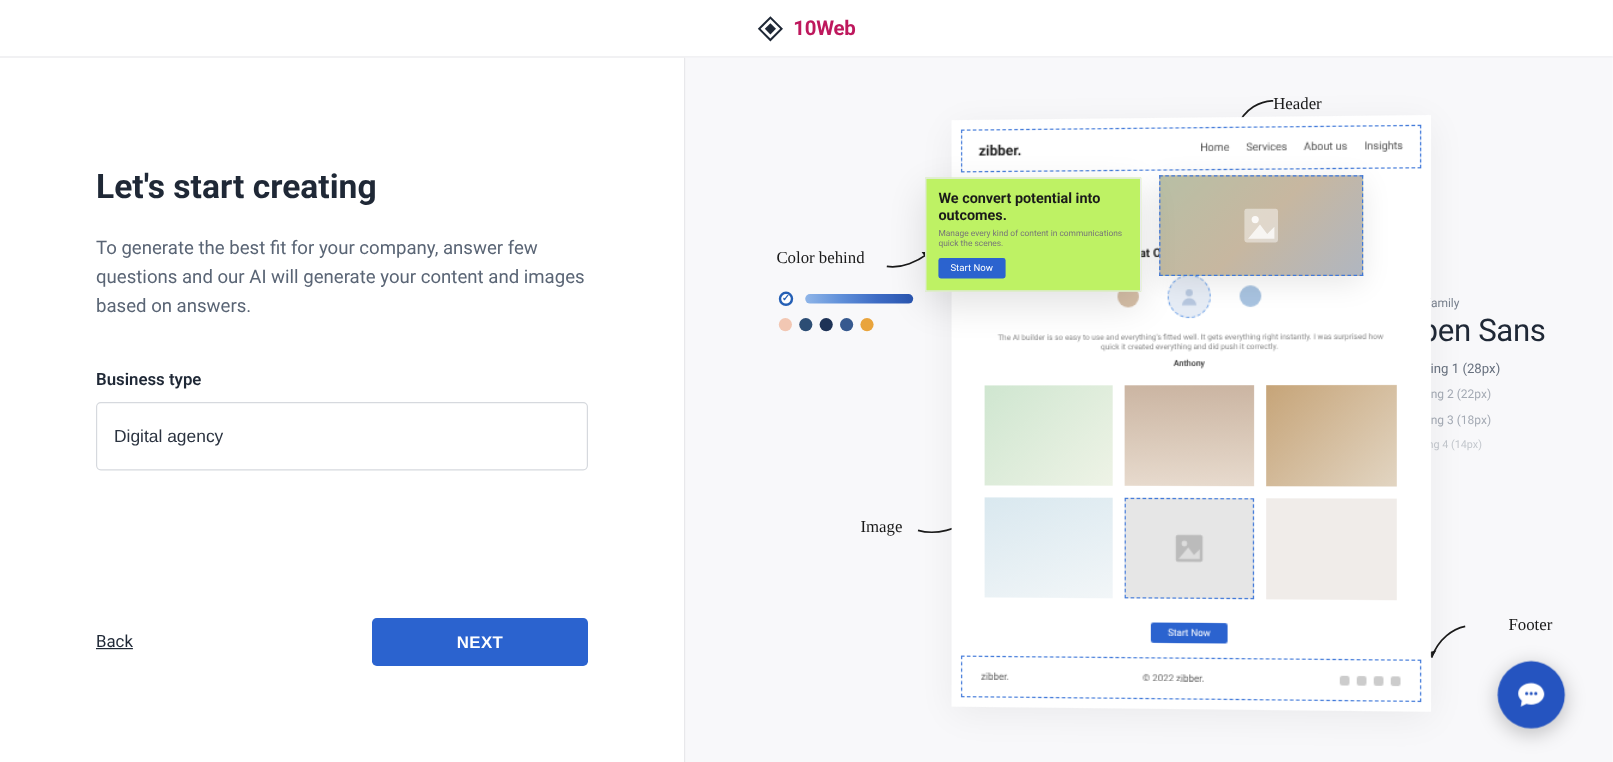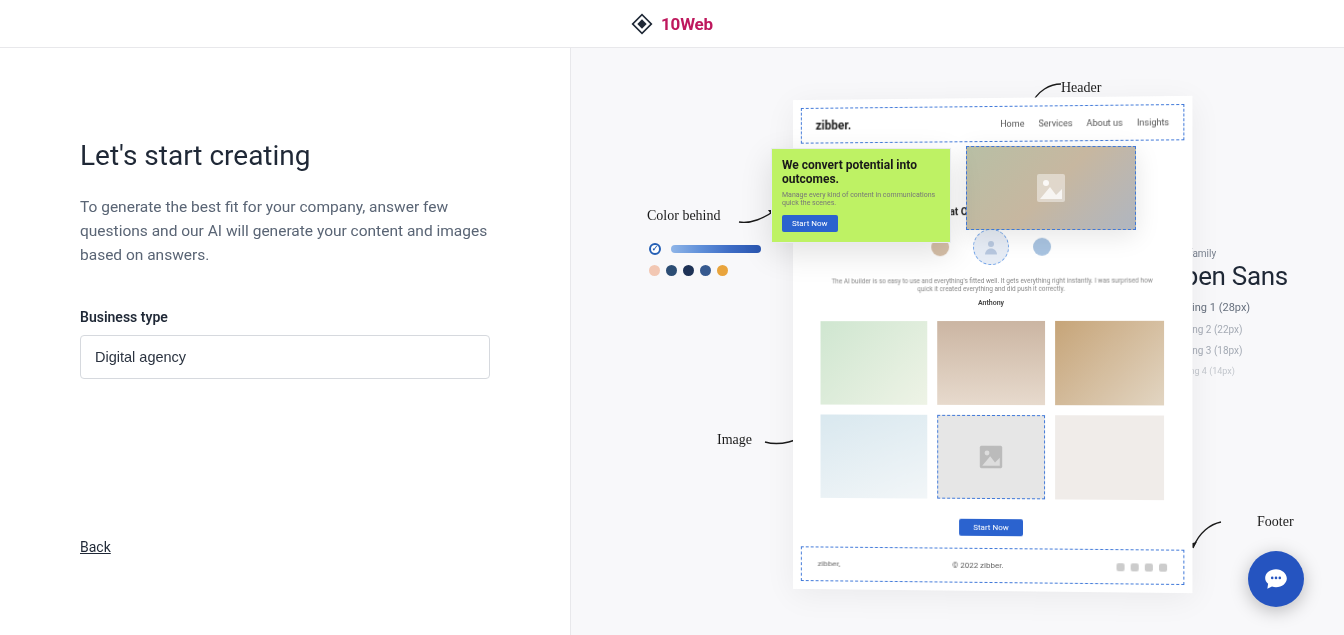--- a/index.html
+++ b/index.html
@@ -38,42 +38,42 @@
 .right {
   flex: 1;
   border-left: 1px solid #e8e8eb;
   background: #f8f8fa;
   position: relative;
   overflow: hidden;
 }
 
 .heading {
   font-size: 28px;
-  font-weight: 400;
+  font-weight: 700;
   line-height: 1.25;
   color: #1f2836;
   margin-bottom: 22px;
 }
 .heading .line2 { display: block; }
 .subtext {
   font-size: 15.5px;
   color: #5a6575;
   line-height: 1.55;
   margin-bottom: 42px;
   max-width: 420px;
 }
 .field-label {
   font-size: 14px;
   font-weight: 600;
   color: #1f2836;
   margin-bottom: 10px;
 }
 .text-input {
   width: 410px;
-  height: 44px;
+  height: 57px;
   padding: 0 14px;
   border: 1px solid #d6d9de;
   border-radius: 4px;
   font-size: 14.5px;
   color: #2b3340;
   outline: none;
 }
 .bottom-row {
   margin-top: auto;
   margin-bottom: 40px;
@@ -255,20 +255,21 @@
     <h1 class="heading">
       <span>Let's start creating</span>
     </h1>
     <p class="subtext">To generate the best fit for your company, answer few questions and our AI will generate your content and images based on answers.</p>
 
     <label class="field-label">Business type</label>
     <input class="text-input" type="text" value="Digital agency" style="">
 
     <div class="bottom-row">
       <a class="back-link">Back</a>
+      <button class="next-btn">NEXT</button>
     </div>
   </div>
 
   <div class="right">
 
     <div class="annot" style="left:490px; top:32px;">Header</div>
     <svg class="arrow" style="left:452px; top:30px; width:40px; height:40px;" viewBox="0 0 40 40">
       <path d="M38 6 C 28 6, 14 12, 8 28"></path>
       <polygon class="arrowhead" points="8,28 12,22 3,24"></polygon>
     </svg>

